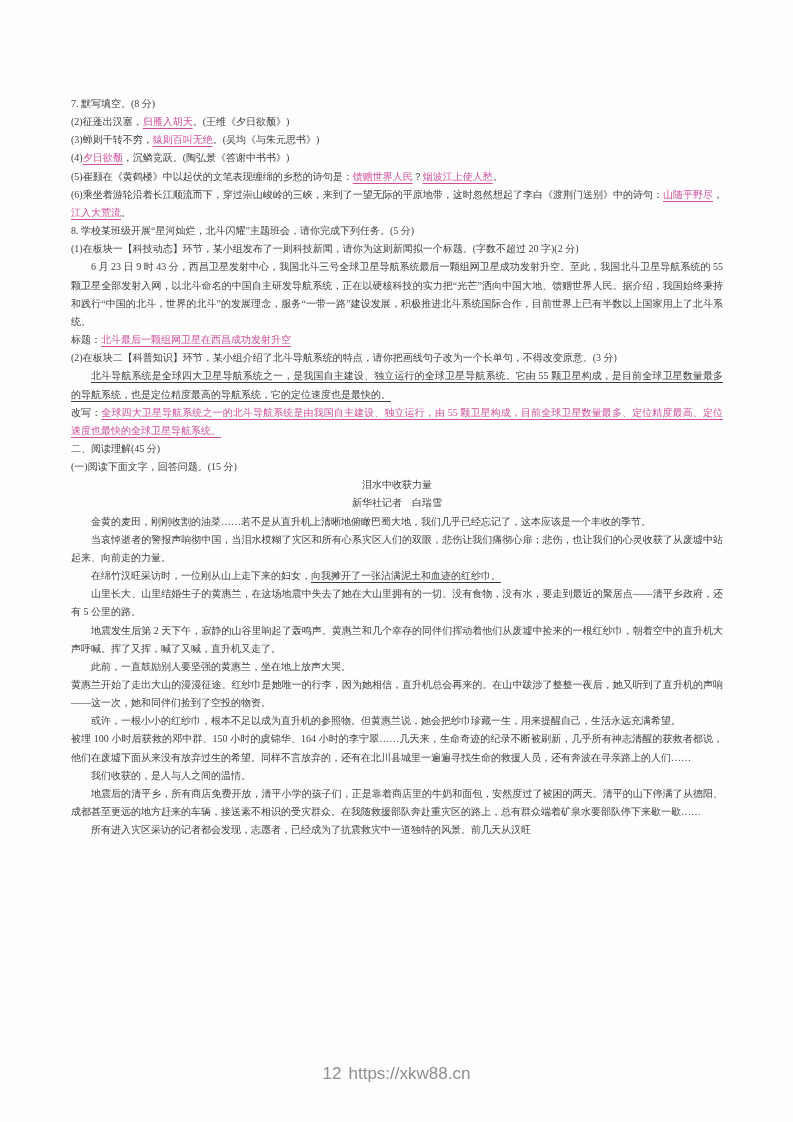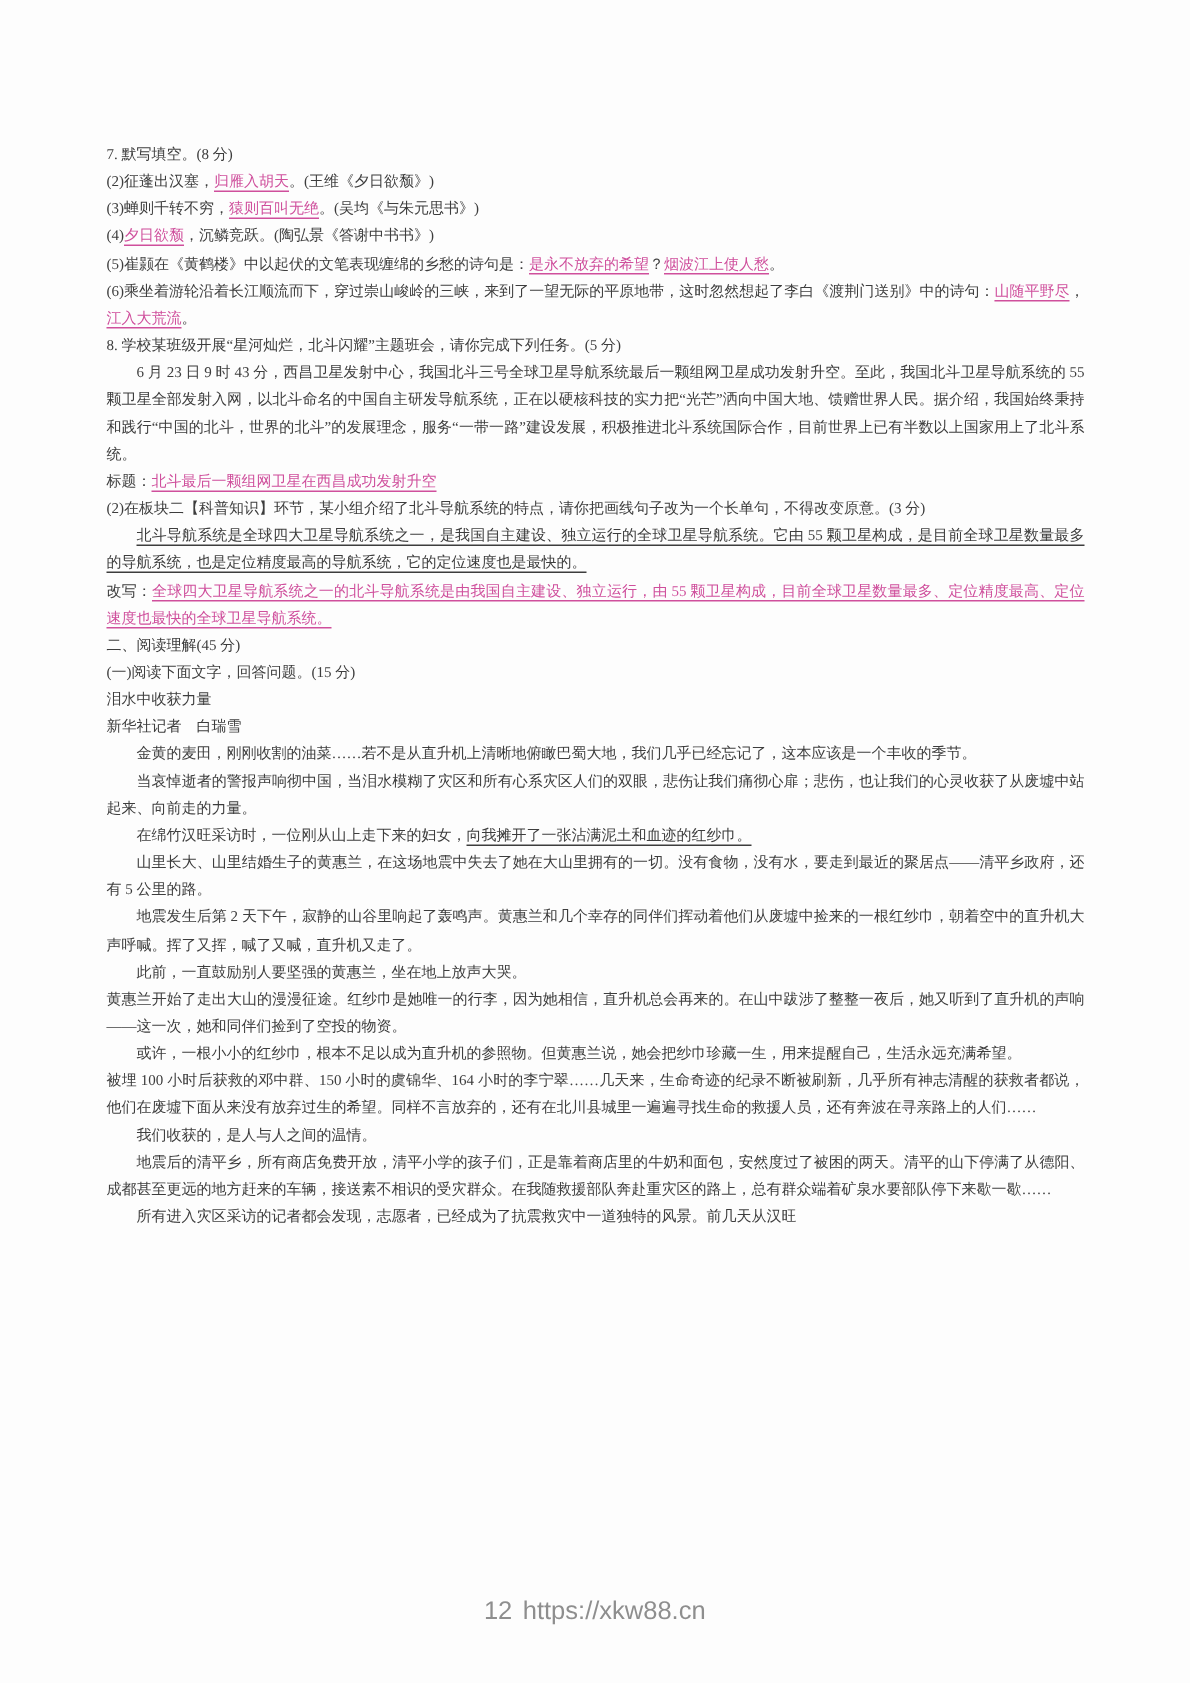--- a/index.html
+++ b/index.html
@@ -17,21 +17,21 @@
     position: absolute;
     left: 71px; top: 95px; width: 652px;
     font-family: Liberation Serif, serif;
     font-size: 10px;
     line-height: 18.15px;
     color: var(--body-text, #3d3d3d);
     text-align: justify;
   }
   .para { margin: 0; padding: 0; }
   .para.indent { text-indent: 2em; }
-  .para.center { text-indent: 0; }
+  .para.center { text-align: center; text-indent: 0; }
   .seg-normal { text-decoration: none; }
   .seg-answer {
     color: var(--answer-pink, #cf4f9c);
     text-decoration: underline;
     text-decoration-color: var(--answer-pink, #cf4f9c);
     text-decoration-thickness: 1px;
     text-underline-offset: 3px;
   }
   .seg-underline {
     text-decoration: underline;
@@ -50,23 +50,24 @@
 </style>
 </head>
 <body>
 
 <div class="page">
   <main id="doc">
       <p class="para"><span class="seg-normal">7. 默写填空。(8 分)</span></p>
       <p class="para"><span class="seg-normal">(2)征蓬出汉塞，</span><span class="seg-answer">归雁入胡天</span><span class="seg-normal">。(王维《夕日欲颓》)</span></p>
       <p class="para"><span class="seg-normal">(3)蝉则千转不穷，</span><span class="seg-answer">猿则百叫无绝</span><span class="seg-normal">。(吴均《与朱元思书》)</span></p>
       <p class="para"><span class="seg-normal">(4)</span><span class="seg-answer">夕日欲颓</span><span class="seg-normal">，沉鳞竞跃。(陶弘景《答谢中书书》)</span></p>
-      <p class="para"><span class="seg-normal">(5)崔颢在《黄鹤楼》中以起伏的文笔表现缠绵的乡愁的诗句是：</span><span class="seg-answer">是永不放弃的希望</span><span class="seg-normal">？</span><span class="seg-answer">烟波江上使人愁</span><span class="seg-normal">。</span></p>
+      <p class="para"><span class="seg-normal">(5)崔颢在《黄鹤楼》中以起伏的文笔表现缠绵的乡愁的诗句是：</span><span class="seg-answer">馈赠世界人民</span><span class="seg-normal">？</span><span class="seg-answer">烟波江上使人愁</span><span class="seg-normal">。</span></p>
       <p class="para"><span class="seg-normal">(6)乘坐着游轮沿着长江顺流而下，穿过崇山峻岭的三峡，来到了一望无际的平原地带，这时忽然想起了李白《渡荆门送别》中的诗句：</span><span class="seg-answer">山随平野尽</span><span class="seg-normal">，</span><span class="seg-answer">江入大荒流</span><span class="seg-normal">。</span></p>
       <p class="para"><span class="seg-normal">8. 学校某班级开展“星河灿烂，北斗闪耀”主题班会，请你完成下列任务。(5 分)</span></p>
+      <p class="para"><span class="seg-normal">(1)在板块一【科技动态】环节，某小组发布了一则科技新闻，请你为这则新闻拟一个标题。(字数不超过 20 字)(2 分)</span></p>
       <p class="para indent"><span class="seg-normal">6 月 23 日 9 时 43 分，西昌卫星发射中心，我国北斗三号全球卫星导航系统最后一颗组网卫星成功发射升空。至此，我国北斗卫星导航系统的 55 颗卫星全部发射入网，以北斗命名的中国自主研发导航系统，正在以硬核科技的实力把“光芒”洒向中国大地、馈赠世界人民。据介绍，我国始终秉持和践行“中国的北斗，世界的北斗”的发展理念，服务“一带一路”建设发展，积极推进北斗系统国际合作，目前世界上已有半数以上国家用上了北斗系统。</span></p>
       <p class="para"><span class="seg-normal">标题：</span><span class="seg-answer">北斗最后一颗组网卫星在西昌成功发射升空</span></p>
       <p class="para"><span class="seg-normal">(2)在板块二【科普知识】环节，某小组介绍了北斗导航系统的特点，请你把画线句子改为一个长单句，不得改变原意。(3 分)</span></p>
       <p class="para indent"><span class="seg-underline">北斗导航系统是全球四大卫星导航系统之一，是我国自主建设、独立运行的全球卫星导航系统。它由 55 颗卫星构成，是目前全球卫星数量最多的导航系统，也是定位精度最高的导航系统，它的定位速度也是最快的。</span></p>
       <p class="para"><span class="seg-normal">改写：</span><span class="seg-answer">全球四大卫星导航系统之一的北斗导航系统是由我国自主建设、独立运行，由 55 颗卫星构成，目前全球卫星数量最多、定位精度最高、定位速度也最快的全球卫星导航系统。</span></p>
       <p class="para"><span class="seg-normal">二、阅读理解(45 分)</span></p>
       <p class="para"><span class="seg-normal">(一)阅读下面文字，回答问题。(15 分)</span></p>
       <p class="para center"><span class="seg-normal">泪水中收获力量</span></p>
       <p class="para center"><span class="seg-normal">新华社记者　白瑞雪</span></p>
       <p class="para indent"><span class="seg-normal">金黄的麦田，刚刚收割的油菜……若不是从直升机上清晰地俯瞰巴蜀大地，我们几乎已经忘记了，这本应该是一个丰收的季节。</span></p>

